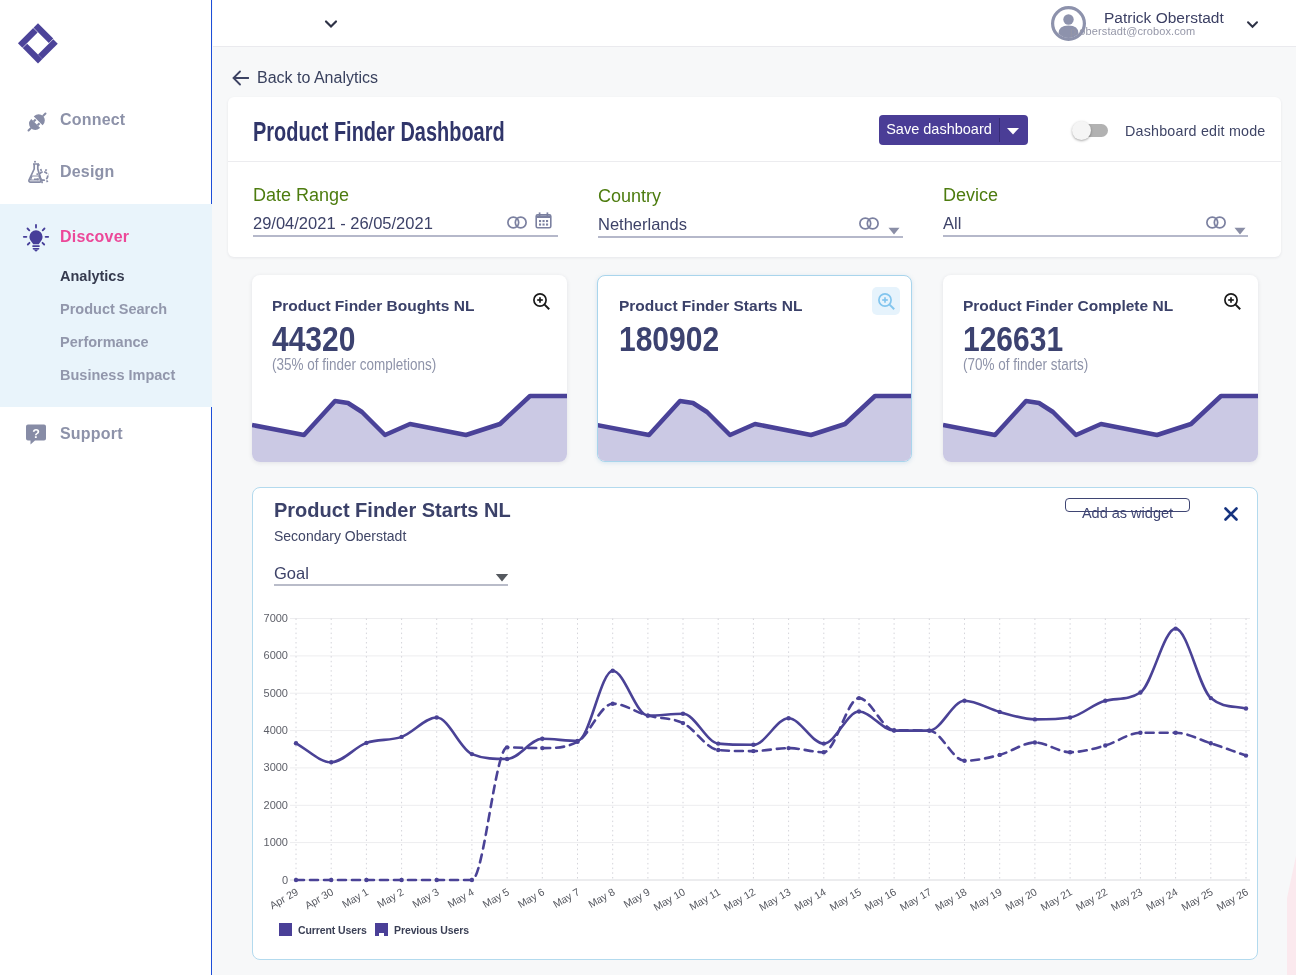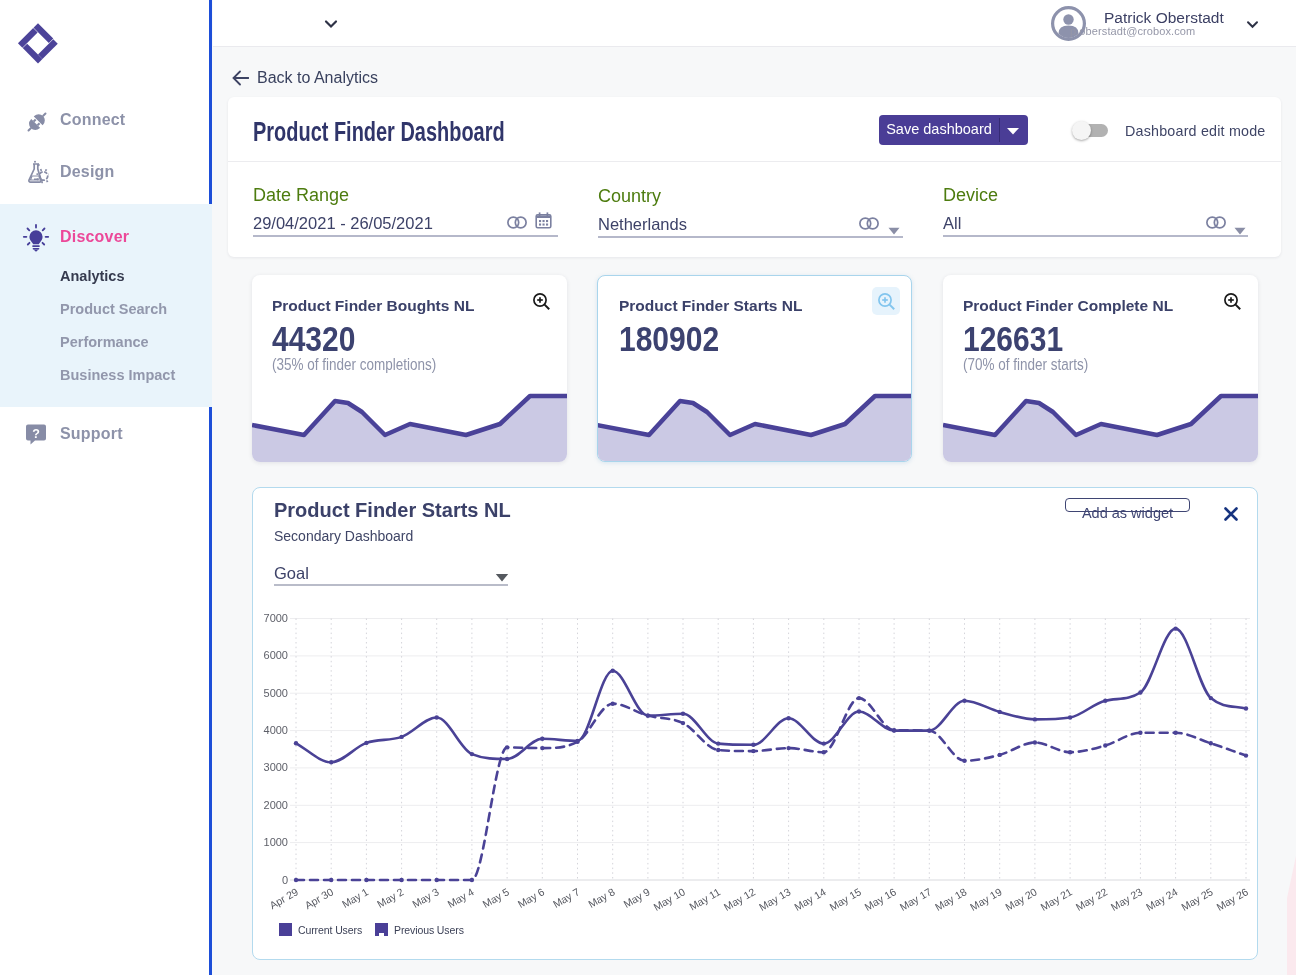--- a/index.html
+++ b/index.html
@@ -1,20 +1,20 @@
 <!DOCTYPE html>
 <html><head><meta charset="utf-8">
 <style>
 * { margin:0; padding:0; box-sizing:border-box; }
 html,body { width:1296px; height:975px; font-family:"Liberation Sans", sans-serif; background:#f7f8f9; overflow:hidden; }
 .abs { position:absolute; }
 #page { position:relative; width:1296px; height:975px; }
 
 
-#sidebar { position:absolute; left:0; top:0; width:212px; height:975px; background:#fff; border-right:3px solid #1d4ed8; z-index:5;text-align:right; }
+#sidebar { position:absolute; left:0; top:0; width:212px; height:975px; background:#fff; border-right:1px solid #1d4ed8; z-index:5;text-align:right; }
 .navitem { position:absolute; left:60px; font-size:16px; font-weight:bold; color:#8d92a9; letter-spacing:.2px; }
 .navicon { position:absolute; left:24px; }
 .subitem { position:absolute; left:60px; font-size:14.5px; font-weight:bold; color:#9297ac; }
 #discover-bg { position:absolute; left:0; top:204px; width:212px; height:203px; background:#e9f4fb; }
 
 
 #topbar { position:absolute; left:213px; top:0; width:1083px; height:47px; background:#fff; border-bottom:1px solid #eaeaee; }
 
 
 #headercard { position:absolute; left:228px; top:97px; width:1053px; height:160px; background:#fff; border-radius:6px; box-shadow:0 1px 3px rgba(40,40,70,.08); }
@@ -29,21 +29,21 @@
 .mcard.sel { border:1.5px solid #a9d5ec; box-shadow:0 1px 4px rgba(120,170,210,.25); }
 .mtitle { position:absolute; left:20px; top:297px; font-size:15.5px; font-weight:bold; color:#3b4169; z-index:2; }
 .mnum { position:absolute; left:20px; font-size:30px; font-weight:bold; color:#3c4270; z-index:2; transform:scaleY(1.15); transform-origin:left center; }
 .mcap { position:absolute; left:20px; font-size:13.5px; color:#8e93a9; z-index:2; transform:scaleY(1.22); transform-origin:left center; }
 .spark { position:absolute; left:0; bottom:0; width:315px; height:82px; }
 
 
 #bigcard { position:absolute; left:252px; top:487px; width:1006px; height:473px; background:#fff; border:1.5px solid #b3daee; border-radius:8px; }
 
 .legsq { position:absolute; width:13px; height:13px; background:#4a3f97; }
-.legtxt { position:absolute; font-size:10.5px; font-weight:normal; color:#3a3f55; letter-spacing:-.1px; }
+.legtxt { position:absolute; font-size:10.5px; font-weight:bold; color:#3a3f55; letter-spacing:-.1px; }
 </style></head>
 <body>
 <div id="page">
 
 <div id="topbar"></div>
 <svg class="abs" style="left:324px;top:19px" width="14" height="10" viewBox="0 0 14 10" fill="none" stroke="#2e3246" stroke-width="2.2" stroke-linecap="round">
       <path d="M2 2.5 L7 7.5 L12 2.5"></path>
     </svg>
 <svg class="abs" style="left:1051px;top:6px" width="35" height="35" viewBox="0 0 35 35">
       <circle cx="17.5" cy="17.5" r="15.9" fill="none" stroke="#8d92ac" stroke-width="3.2"></circle>
@@ -223,21 +223,21 @@
 <div class="mcap" style="left:963px;top:357px">(70% of finder starts)</div>
 <span class="abs" style="left:1223px;top:292px;z-index:2"><svg width="19" height="19" viewBox="0 0 19 19" fill="none" stroke="#1a1a1a" stroke-width="1.7">
         <circle cx="8" cy="8" r="6.1"></circle>
         <line x1="12.6" y1="12.6" x2="17.2" y2="17.2" stroke-width="2"></line>
         <line x1="8" y1="5.2" x2="8" y2="10.8"></line>
         <line x1="5.2" y1="8" x2="10.8" y2="8"></line>
       </svg></span>
 
 <div id="bigcard"></div>
 <div class="abs" style="left:274px;top:499px;font-size:20px;font-weight:bold;color:#3b4169">Product Finder Starts NL</div>
-<div class="abs" style="left:274px;top:528px;font-size:14px;color:#3f4566">Secondary Dashboard</div>
+<div class="abs" style="left:274px;top:528px;font-size:14px;color:#3f4566">Secondary Oberstadt</div>
 <div class="abs" style="left:274px;top:564px;font-size:16.5px;color:#3d4268">Goal</div>
 <span class="abs" style="left:495px;top:568px"><svg width="14" height="9" viewBox="0 0 12 8">
         <path d="M0.5 0.8 L11.5 0.8 L6 7.6 Z" fill="#55595f"></path>
       </svg></span>
 <div class="abs" style="left:274px;top:584px;width:234px;height:1.5px;background:#b9bcc9"></div>
 
 <div class="abs" style="left:1065px;top:498px;width:125px;height:14px;border:1px solid #3f4573;border-radius:4px;font-size:14.5px;color:#3f4573;text-align:center;line-height:28px;background:#fff">Add as widget</div>
 <svg class="abs" style="left:1224px;top:507px" width="14" height="14" viewBox="0 0 14 14" stroke="#16337f" stroke-width="2.6" stroke-linecap="round">
       <path d="M1.5 1.5 L12.5 12.5 M12.5 1.5 L1.5 12.5"></path>
     </svg>

